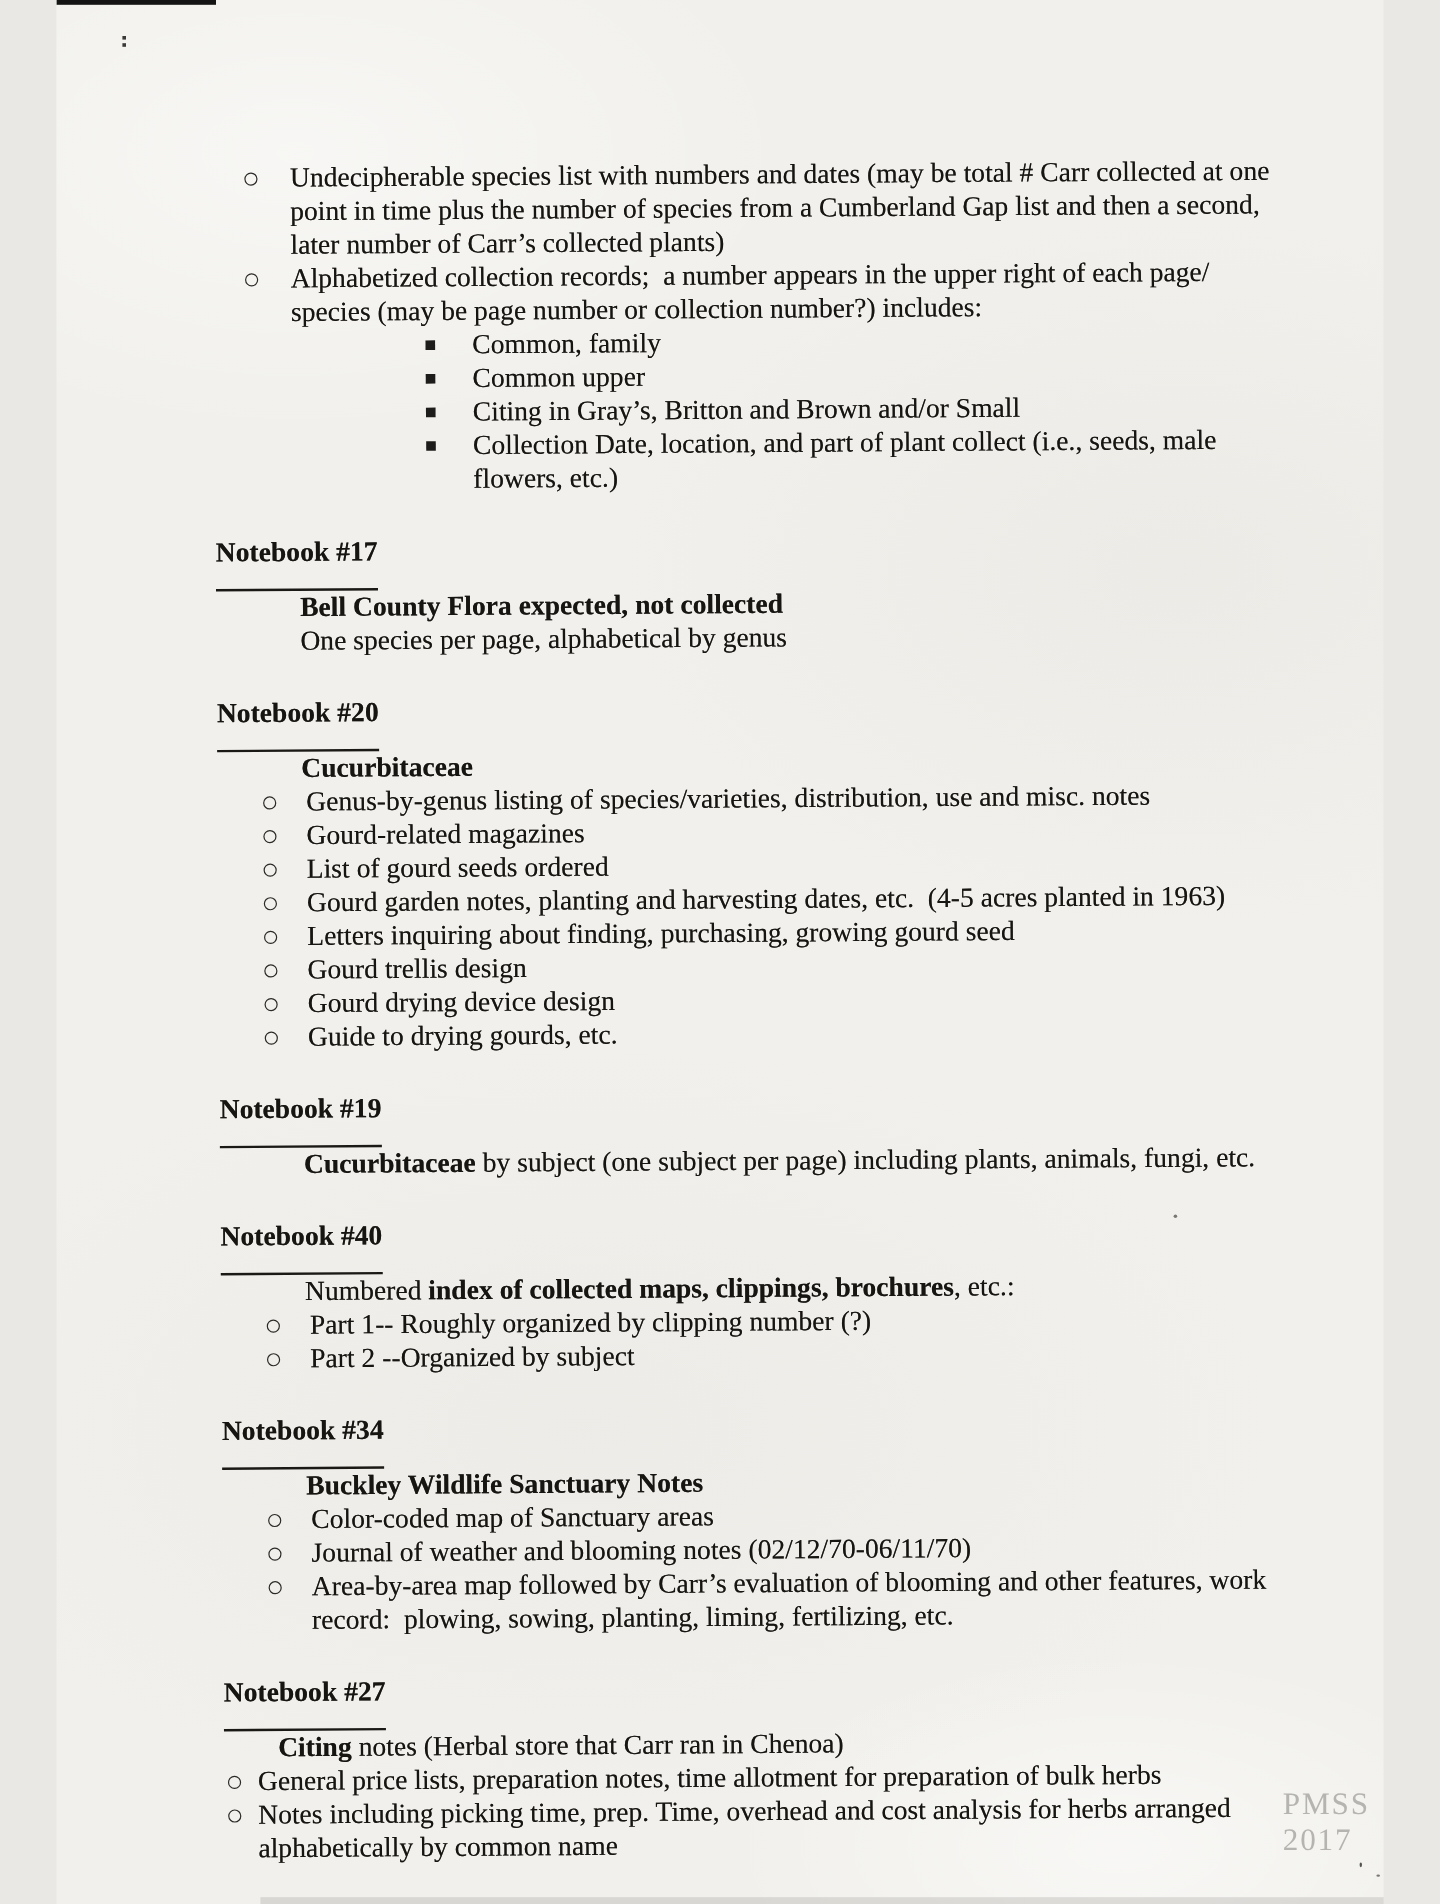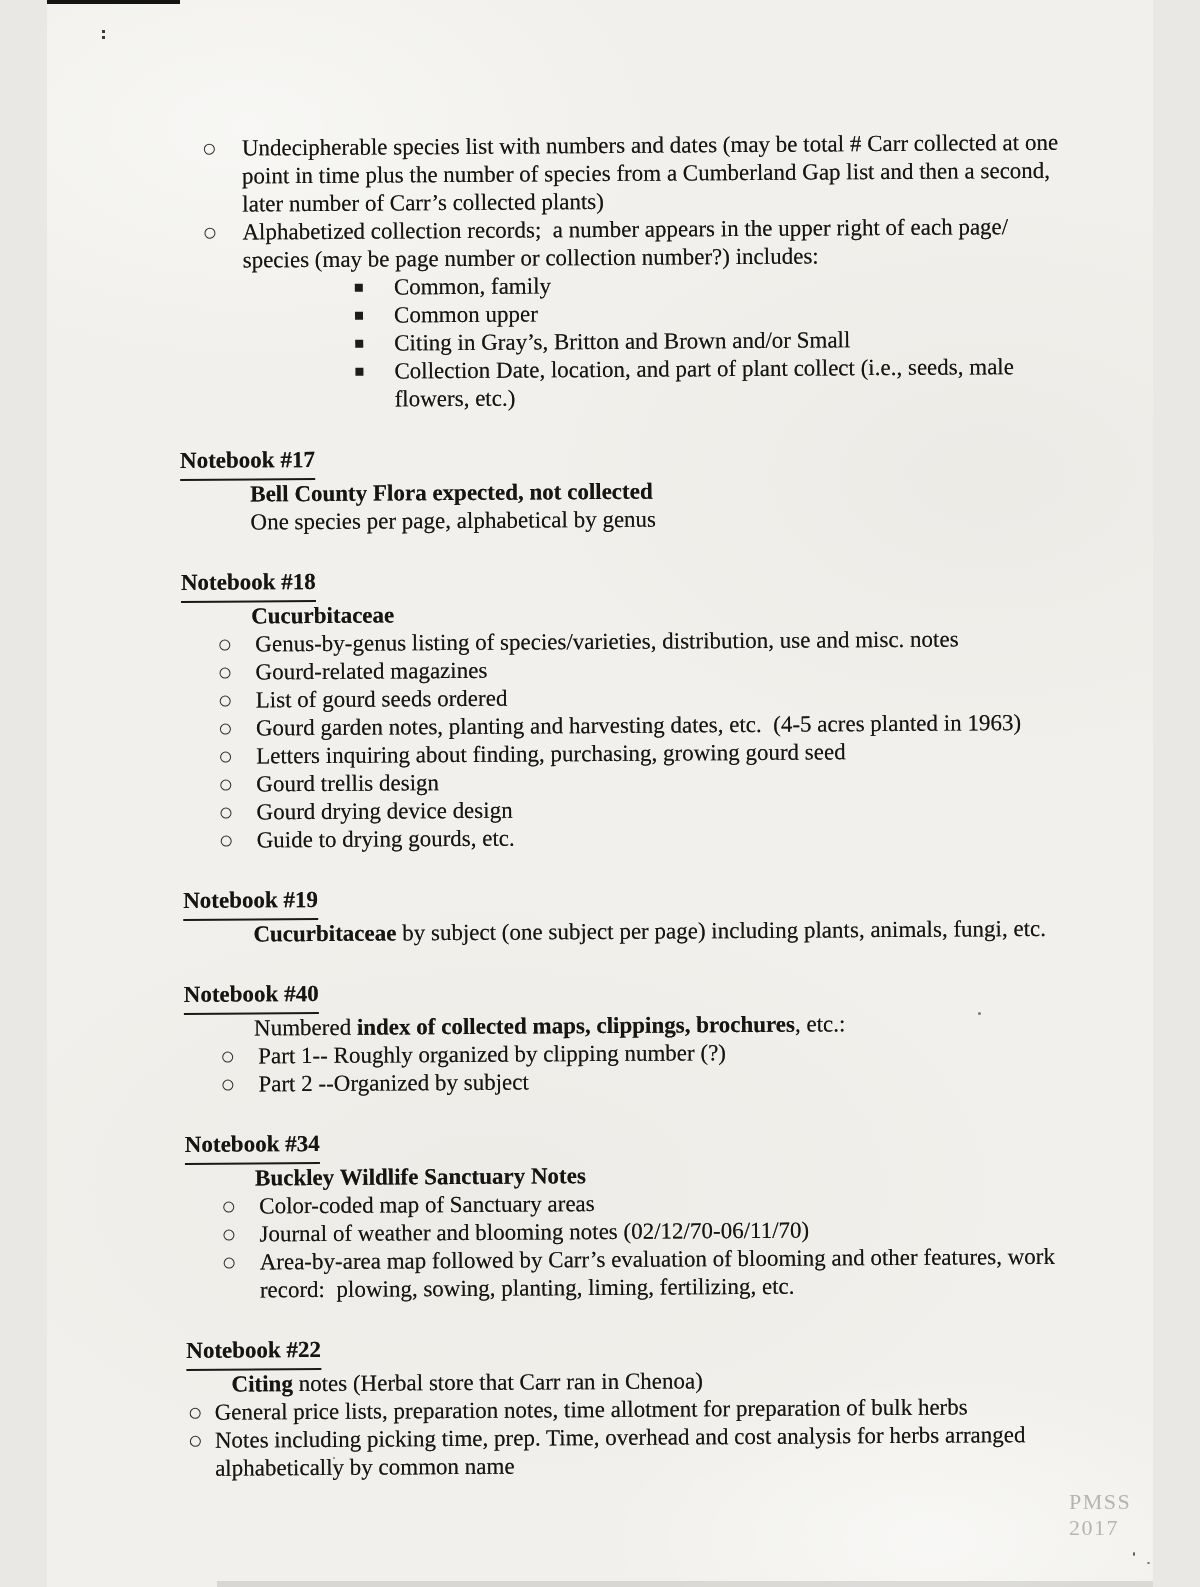--- a/index.html
+++ b/index.html
@@ -42,28 +42,28 @@
   .sub-row .marker-square { margin-right:31px; }
   .sec-row { margin-left:173px; }
   .sec-row .marker-circle { margin-right:25px; }
   .sec22 .sec-row { margin-left:138px; }
   .sec22 .sec-row .marker-circle { margin-right:14px; }
   .section { margin-top:32px; }
   .heading { margin-left:135px; font-weight:bold; }
   .heading .hd {
     display:inline-block;
     border-bottom:2.5px solid #1a1916;
-    padding-bottom:4px;
+    padding-bottom:16px;
   }
   .subtitle { margin-left:205px; white-space:nowrap; }
   .sec22 .subtitle { margin-left:180px; }
   .subtitle .b { font-weight:bold; }
   .watermark {
     position:absolute; left:1022px; top:1489px;
-    font-size:22px; letter-spacing:1.5px;
+    font-size:26px; letter-spacing:1.5px;
     color:#b5b4b0; text-shadow:none;
   }
   
   .top-bar { position:absolute; left:0; top:0; width:133px; height:4px; background:#141414; }
   .speck-colon { position:absolute; left:55px; top:30px; width:2.5px; height:2.5px; background:#3a3a3a; box-shadow:0 6px 0 #3a3a3a; }
   .dash-right { position:absolute; left:1176px; top:1148px; width:19px; height:2.5px; background:#4f4e4c; transform:rotate(-2deg); }
   .speck { position:absolute; background:#7a7873; border-radius:50%; }
   .speck.s1 { left:1136px; top:1104px; width:3px; height:3px; }
   .speck.s2 { left:931px; top:1012px; width:3px; height:3px; }
   .speck.s3 { left:1167px; top:1089px; width:2px; height:2px; }
@@ -127,21 +127,21 @@
     <div class="section">
       <div class="heading">
         <span class="hd">Notebook #17</span>
       </div>
       <div class="subtitle"><span></span><span class="b">Bell County Flora expected, not collected</span><span></span></div>
       <div class="subtitle"><span>One species per page, alphabetical by genus</span><span class="b"></span><span></span></div>
     </div>
 
     <div class="section">
       <div class="heading">
-        <span class="hd">Notebook #18</span>
+        <span class="hd">Notebook #20</span>
       </div>
       <div class="subtitle"><span></span><span class="b">Cucurbitaceae</span><span></span></div>
       <div class="brow sec-row">
         <span class="marker-circle"></span>
         <div class="lines">
           <div class="txt-line">Genus-by-genus listing of species/varieties, distribution, use and misc. notes</div>
         </div>
       </div>
       <div class="brow sec-row">
         <span class="marker-circle"></span>
@@ -234,21 +234,21 @@
         <span class="marker-circle"></span>
         <div class="lines">
           <div class="txt-line">Area-by-area map followed by Carr’s evaluation of blooming and other features, work</div>
           <div class="txt-line">record:&nbsp; plowing, sowing, planting, liming, fertilizing, etc.</div>
         </div>
       </div>
     </div>
 
     <div class="section sec22">
       <div class="heading">
-        <span class="hd">Notebook #22</span>
+        <span class="hd">Notebook #27</span>
       </div>
       <div class="subtitle"><span></span><span class="b">Citing</span><span> notes (Herbal store that Carr ran in Chenoa)</span></div>
       <div class="brow sec-row">
         <span class="marker-circle"></span>
         <div class="lines">
           <div class="txt-line">General price lists, preparation notes, time allotment for preparation of bulk herbs</div>
         </div>
       </div>
       <div class="brow sec-row">
         <span class="marker-circle"></span>

